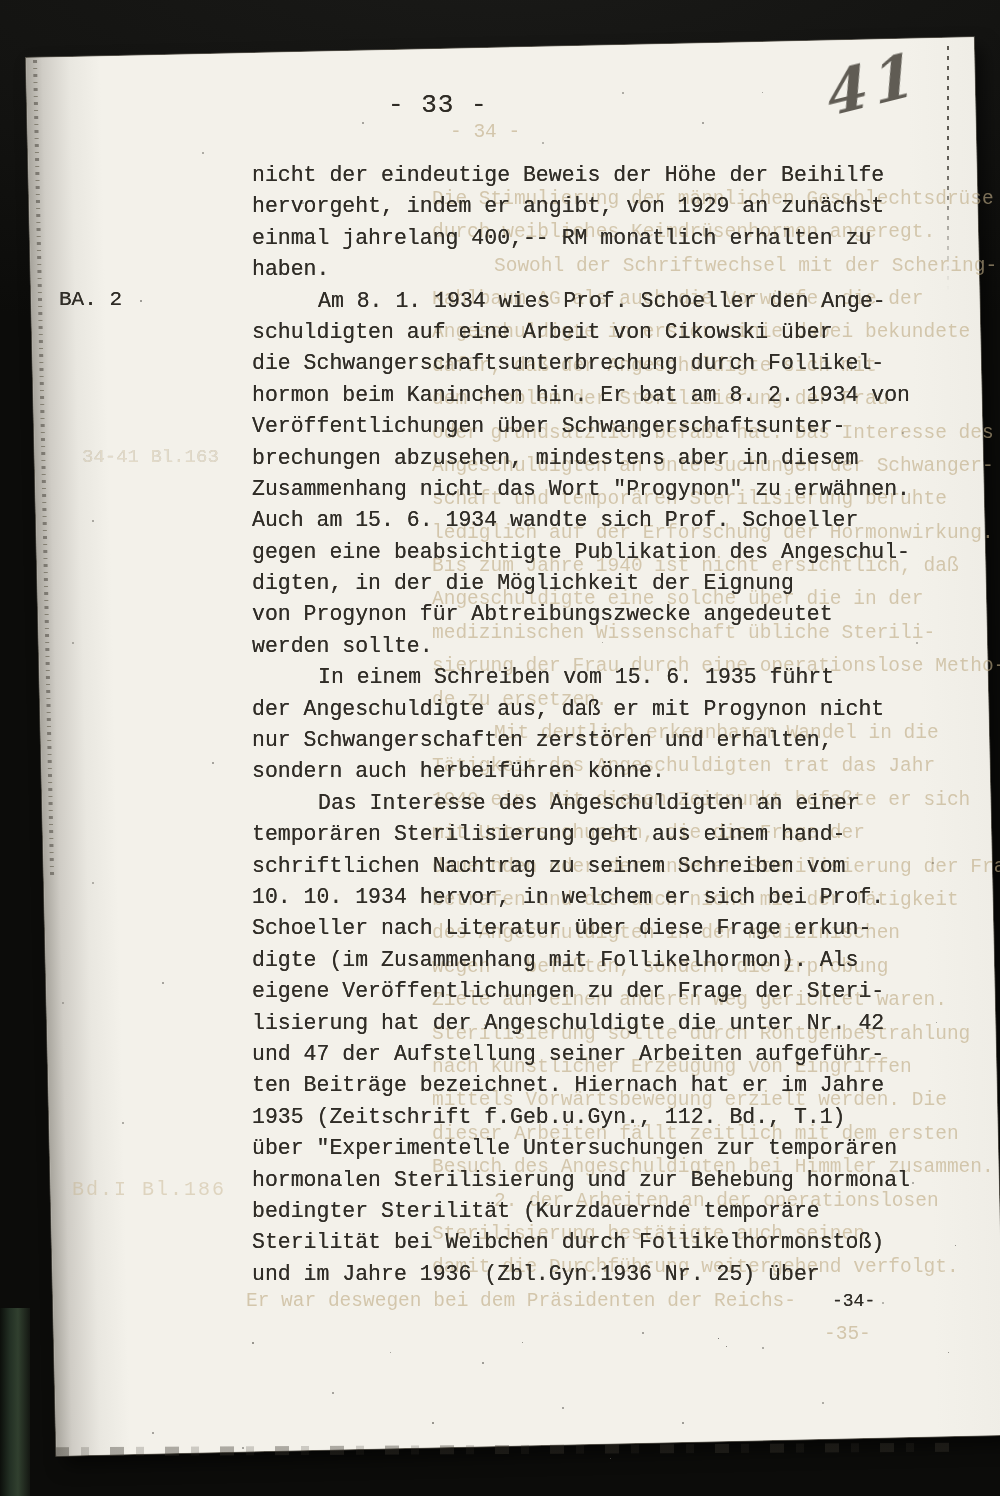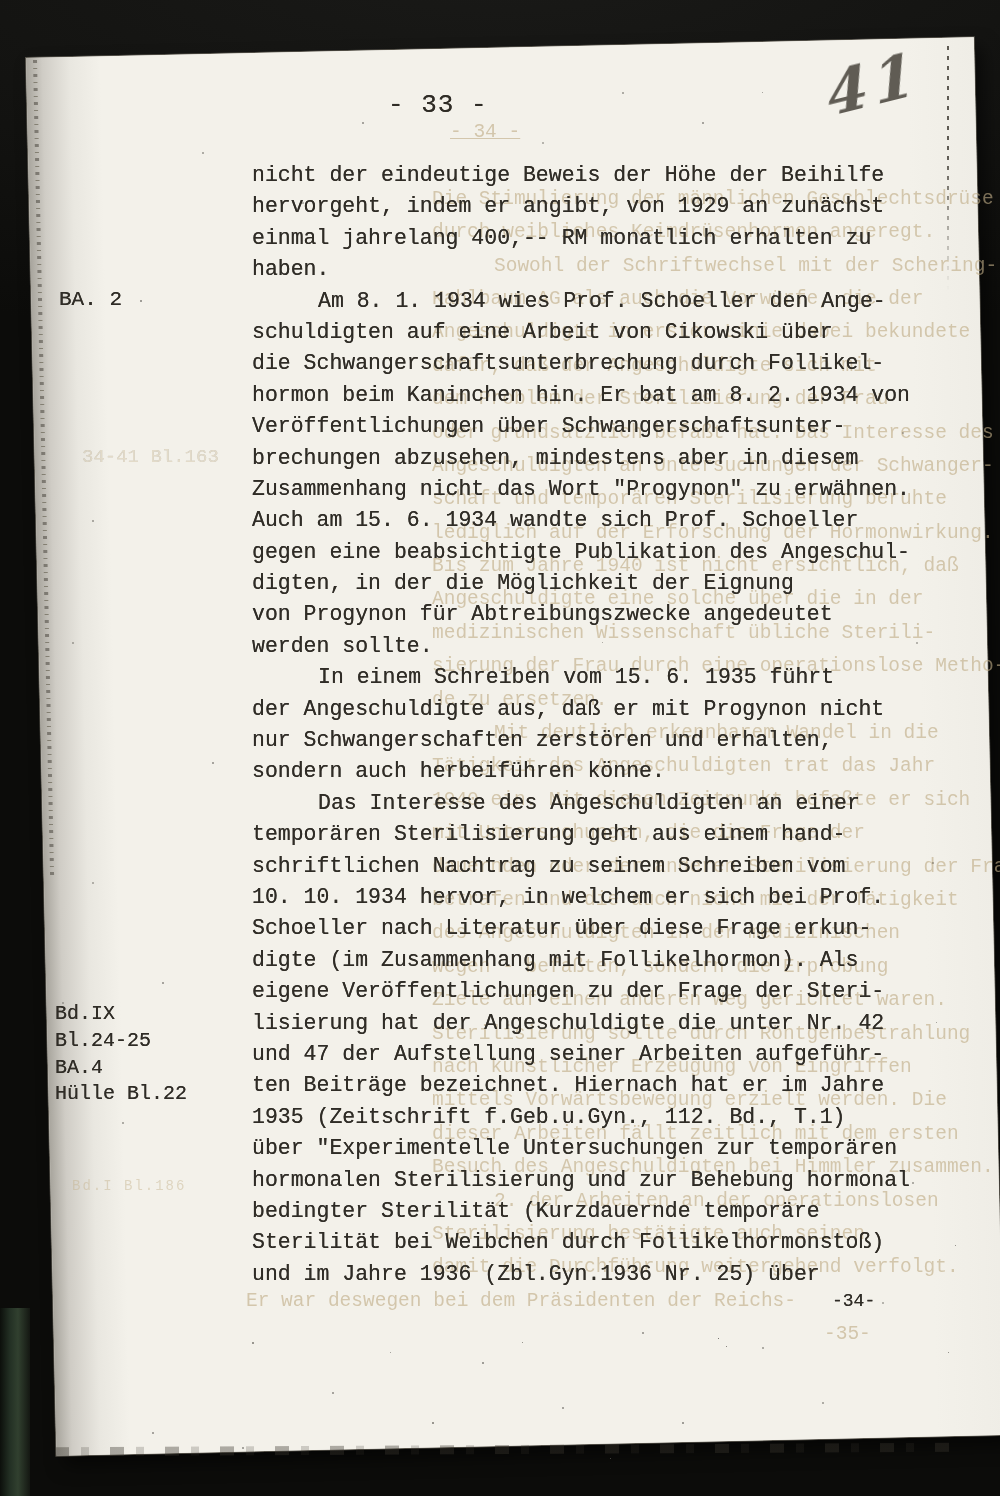--- a/index.html
+++ b/index.html
@@ -58,25 +58,25 @@
   .margin-note-1{position:absolute;left:59px;top:288px;font-size:21px;}
   .margin-note-block{position:absolute;left:55px;top:1001px;font-size:20px;line-height:26.8px;}
   
   .ghost-text{
     position:absolute;left:432px;top:116px;width:520px;
     font-size:19.5px;line-height:33.4px;white-space:pre;
     color:#c0ad87;opacity:.62;filter:blur(.55px);
   }
   .gline{height:33.4px;}
   .gline.ind{padding-left:62px;}
-  .gline.ind1{padding-left:18px;text-decoration:underline;}
+  .gline.ind1{padding-left:18px;}
   .gline.out{margin-left:-186px;}
   .gline.pr{padding-left:392px;}
   .ghost-margin-upper{position:absolute;left:82px;top:446px;font-size:19px;color:#c5b28c;opacity:.34;filter:blur(.6px);}
-  .ghost-margin-lower{position:absolute;left:72px;top:1178px;font-size:14px;color:#c5b28c;opacity:.45;filter:blur(.6px);letter-spacing:2px;}
+  .ghost-margin-lower{position:absolute;left:72px;top:1178px;font-size:20px;color:#c5b28c;opacity:.45;filter:blur(.6px);letter-spacing:2px;}
   
   .speckles,.speckles2{position:absolute;left:0;top:0;width:2px;height:2px;border-radius:50%;}
   .speckles{box-shadow:
     140px 300px 0 0 rgba(40,38,32,.55), 92px 520px 0 0 rgba(40,38,32,.45),
     212px 762px 0 0 rgba(40,38,32,.5), 72px 642px 0 0 rgba(40,38,32,.4),
     162px 982px 0 0 rgba(40,38,32,.5), 122px 1122px 0 0 rgba(40,38,32,.45),
     252px 1342px 0 0 rgba(40,38,32,.6), 332px 1392px 0 0 rgba(40,38,32,.5),
     482px 1362px 0 0 rgba(40,38,32,.55), 642px 1332px 0 0 rgba(40,38,32,.5),
     762px 1347px 0 0 rgba(40,38,32,.45), 882px 1302px 0 0 rgba(40,38,32,.4),
     912px 1182px 0 0 rgba(40,38,32,.45), 932px 862px 0 0 rgba(40,38,32,.4),
@@ -110,26 +110,20 @@
   <div class="ghost-text"><div class="gline ind1">- 34 -</div><div class="gline"></div><div class="gline">Die Stimulierung der männlichen Geschlechtsdrüse</div><div class="gline">durch weibliches Keimdrüsenhormon angeregt.</div><div class="gline ind">Sowohl der Schriftwechsel mit der Schering-</div><div class="gline">Kahlbaum AG als auch die Vorwürfe, die der</div><div class="gline">Angeschuldigte in erster Linie dabei bekundete</div><div class="gline">dafür, daß der Angeschuldigte sich mit</div><div class="gline">dem Problem der Sterilisierung der Frau</div><div class="gline">oder grundsätzlich befaßt hat. Das Interesse des</div><div class="gline">Angeschuldigten an Untersuchungen der Schwanger-</div><div class="gline">schaft und temporären Sterilisierung beruhte</div><div class="gline">lediglich auf der Erforschung der Hormonwirkung.</div><div class="gline">Bis zum Jahre 1940 ist nicht ersichtlich, daß</div><div class="gline">Angeschuldigte eine solche über die in der</div><div class="gline">medizinischen Wissenschaft übliche Sterili-</div><div class="gline">sierung der Frau durch eine operationslose Metho-</div><div class="gline">de zu ersetzen.</div><div class="gline ind">Mit deutlich erkennbarem Wandel in die</div><div class="gline">Tätigkeit des Angeschuldigten trat das Jahr</div><div class="gline">1940 ein. Mit diesem Zeitpunkt befaßte er sich</div><div class="gline">mit Untersuchungen, die die Frage der</div><div class="gline">dauernden oder der anderen Sterilisierung der Frau</div><div class="gline">betrafen und die auch nicht mit der Tätigkeit</div><div class="gline">des Angeschuldigten in der medizinischen</div><div class="gline">wegen - befaßten, sondern die Erprobung</div><div class="gline">Ziele auf einen anderen Weg gerichtet waren.</div><div class="gline">Sterilisierung sollte durch Röntgenbestrahlung</div><div class="gline">nach künstlicher Erzeugung von Eingriffen</div><div class="gline">mittels Vorwärtsbewegung erzielt werden. Die</div><div class="gline">dieser Arbeiten fällt zeitlich mit dem ersten</div><div class="gline">Besuch des Angeschuldigten bei Himmler zusammen.</div><div class="gline ind">2. der Arbeiten an der operationslosen</div><div class="gline">Sterilisierung bestätigte auch seinen</div><div class="gline">damit die Durchführung weitergehend verfolgt.</div><div class="gline out">Er war deswegen bei dem Präsidenten der Reichs-</div><div class="gline pr">-35-</div></div>
   <div class="ghost-margin-upper typewriter">34-41 Bl.163</div>
   <div class="ghost-margin-lower">Bd.I Bl.186</div>
 
   <div class="handwritten">41</div>
 
   <div class="pagenum typewriter">- 33 -</div>
 
   <div class="margin-note-1 typewriter">BA. 2</div>
 
-  <div class="margin-note-block typewriter">
-      <div>Bd.IX</div>
-      <div>Bl.24-25</div>
-      <div>BA.4</div>
-      <div>Hülle Bl.22</div>
-    </div>
 
   <div class="body-text typewriter"><div class="bline">nicht der eindeutige Beweis der Höhe der Beihilfe</div><div class="bline">hervorgeht, indem er angibt, von 1929 an zunächst</div><div class="bline">einmal jahrelang 400,-- RM monatlich erhalten zu</div><div class="bline">haben.</div><div class="bline ind">Am 8. 1. 1934 wies Prof. Schoeller den Ange-</div><div class="bline">schuldigten auf eine Arbeit von Cikowski über</div><div class="bline">die Schwangerschaftsunterbrechung durch Follikel-</div><div class="bline">hormon beim Kaninchen hin. Er bat am 8. 2. 1934 von</div><div class="bline">Veröffentlichungen über Schwangerschaftsunter-</div><div class="bline">brechungen abzusehen, mindestens aber in diesem</div><div class="bline">Zusammenhang nicht das Wort "Progynon" zu erwähnen.</div><div class="bline">Auch am 15. 6. 1934 wandte sich Prof. Schoeller</div><div class="bline">gegen eine beabsichtigte Publikation des Angeschul-</div><div class="bline">digten, in der die Möglichkeit der Eignung</div><div class="bline">von Progynon für Abtreibungszwecke angedeutet</div><div class="bline">werden sollte.</div><div class="bline ind">In einem Schreiben vom 15. 6. 1935 führt</div><div class="bline">der Angeschuldigte aus, daß er mit Progynon nicht</div><div class="bline">nur Schwangerschaften zerstören und erhalten,</div><div class="bline">sondern auch herbeiführen könne.</div><div class="bline ind">Das Interesse des Angeschuldigten an einer</div><div class="bline">temporären Sterilisierung geht aus einem hand-</div><div class="bline">schriftlichen Nachtrag zu seinem Schreiben vom</div><div class="bline">10. 10. 1934 hervor, in welchem er sich bei Prof.</div><div class="bline">Schoeller nach Literatur über diese Frage erkun-</div><div class="bline">digte (im Zusammenhang mit Follikelhormon). Als</div><div class="bline">eigene Veröffentlichungen zu der Frage der Steri-</div><div class="bline">lisierung hat der Angeschuldigte die unter Nr. 42</div><div class="bline">und 47 der Aufstellung seiner Arbeiten aufgeführ-</div><div class="bline">ten Beiträge bezeichnet. Hiernach hat er im Jahre</div><div class="bline">1935 (Zeitschrift f.Geb.u.Gyn., 112. Bd., T.1)</div><div class="bline">über "Experimentelle Untersuchungen zur temporären</div><div class="bline">hormonalen Sterilisierung und zur Behebung hormonal</div><div class="bline">bedingter Sterilität (Kurzdauernde temporäre</div><div class="bline">Sterilität bei Weibchen durch Follikelhormonstoß)</div><div class="bline">und im Jahre 1936 (Zbl.Gyn.1936 Nr. 25) über</div></div>
 
   <div class="footer-ref typewriter">-34-</div>
 
   <div class="speckles"></div>
   <div class="speckles2"></div>
 </div>
 
 </body></html>

